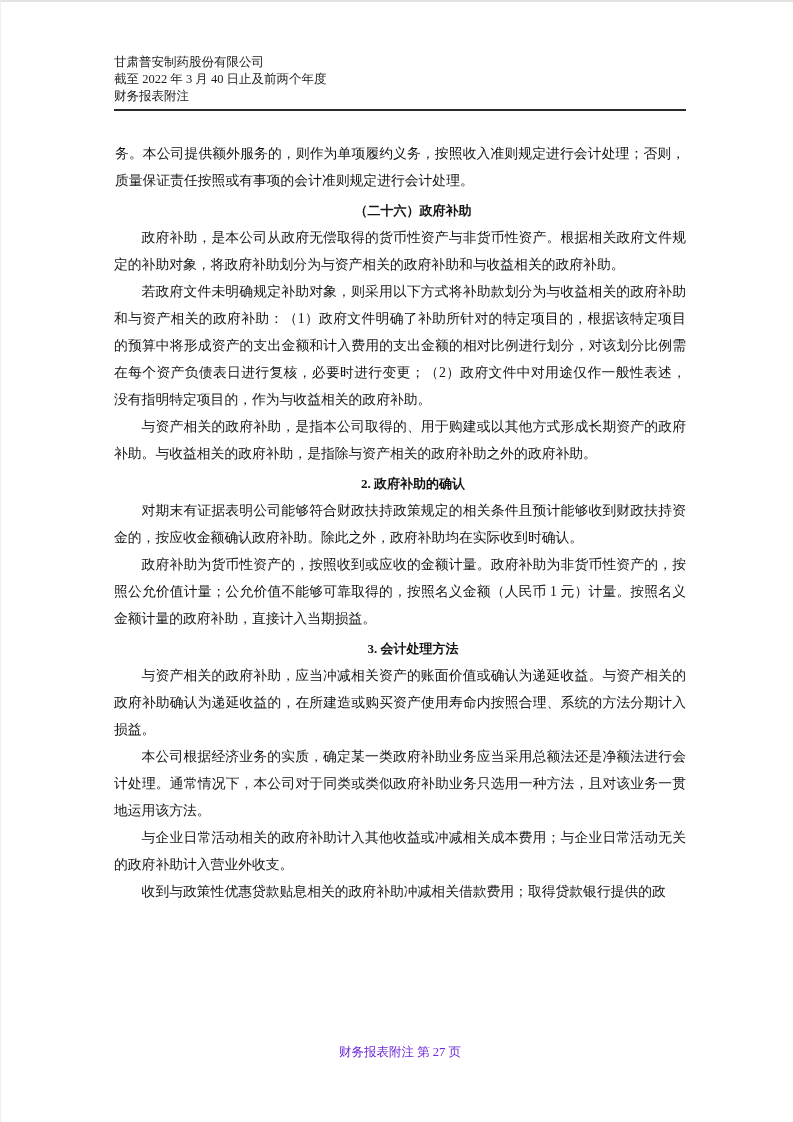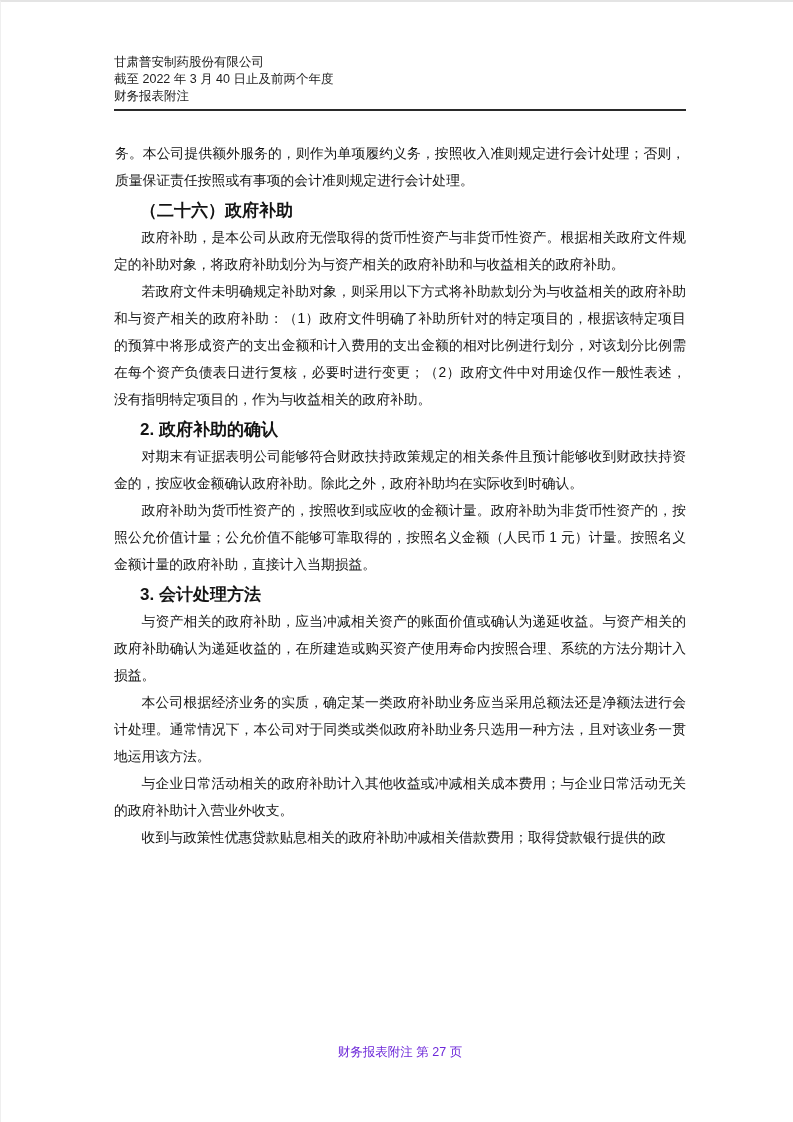--- a/index.html
+++ b/index.html
@@ -9,21 +9,21 @@
   }
   .page {
     position: relative;
     width: 793px;
     height: 1122px;
     background: #ffffff;
     overflow: hidden;
     box-sizing: border-box;
     border-top: 2px solid #e4e4e4;
     border-left: 1px solid #efefef;
-    font-family: Liberation Sans, sans-serif;
+    font-family: Liberation Serif, serif;
     color: #141414;
   }
   .doc-header {
     position: absolute;
     left: 113px;
     top: 52px;
     width: 572px;
     font-size: 12.5px;
     line-height: 17px;
     color: #1c1c1c;
@@ -50,24 +50,24 @@
     margin: 0;
     text-indent: 2em;
   }
   .doc-body p.para-cont {
     margin: 1px;
     text-indent: 0;
   }
   .doc-body .h-section,
   .doc-body .h-sub {
     font-weight: bold;
-    font-size: 17px;
+    font-size: 13px;
     margin: 3px 0 0 0;
     padding-left: 26px;
-    text-align: left;
+    text-align: center;
     text-indent: 0;
   }
   .doc-footer {
     position: absolute;
     left: 113px;
     top: 1040px;
     width: 572px;
     text-align: center;
     font-size: 12.5px;
     line-height: 20px;
@@ -85,20 +85,21 @@
     <div class="hline">财务报表附注</div>
   </div>
 
   <div class="header-divider"></div>
 
   <div class="doc-body">
     <p class="para-cont">务。本公司提供额外服务的，则作为单项履约义务，按照收入准则规定进行会计处理；否则，质量保证责任按照或有事项的会计准则规定进行会计处理。</p>
     <p class="h-section">（二十六）政府补助</p>
     <p class="para">政府补助，是本公司从政府无偿取得的货币性资产与非货币性资产。根据相关政府文件规定的补助对象，将政府补助划分为与资产相关的政府补助和与收益相关的政府补助。</p>
     <p class="para">若政府文件未明确规定补助对象，则采用以下方式将补助款划分为与收益相关的政府补助和与资产相关的政府补助：（1）政府文件明确了补助所针对的特定项目的，根据该特定项目的预算中将形成资产的支出金额和计入费用的支出金额的相对比例进行划分，对该划分比例需在每个资产负债表日进行复核，必要时进行变更；（2）政府文件中对用途仅作一般性表述，没有指明特定项目的，作为与收益相关的政府补助。</p>
+    <p class="para">与资产相关的政府补助，是指本公司取得的、用于购建或以其他方式形成长期资产的政府补助。与收益相关的政府补助，是指除与资产相关的政府补助之外的政府补助。</p>
     <p class="h-sub">2. 政府补助的确认</p>
     <p class="para">对期末有证据表明公司能够符合财政扶持政策规定的相关条件且预计能够收到财政扶持资金的，按应收金额确认政府补助。除此之外，政府补助均在实际收到时确认。</p>
     <p class="para">政府补助为货币性资产的，按照收到或应收的金额计量。政府补助为非货币性资产的，按照公允价值计量；公允价值不能够可靠取得的，按照名义金额（人民币 1 元）计量。按照名义金额计量的政府补助，直接计入当期损益。</p>
     <p class="h-sub">3. 会计处理方法</p>
     <p class="para">与资产相关的政府补助，应当冲减相关资产的账面价值或确认为递延收益。与资产相关的政府补助确认为递延收益的，在所建造或购买资产使用寿命内按照合理、系统的方法分期计入损益。</p>
     <p class="para">本公司根据经济业务的实质，确定某一类政府补助业务应当采用总额法还是净额法进行会计处理。通常情况下，本公司对于同类或类似政府补助业务只选用一种方法，且对该业务一贯地运用该方法。</p>
     <p class="para">与企业日常活动相关的政府补助计入其他收益或冲减相关成本费用；与企业日常活动无关的政府补助计入营业外收支。</p>
     <p class="para">收到与政策性优惠贷款贴息相关的政府补助冲减相关借款费用；取得贷款银行提供的政</p>
   </div>
 

